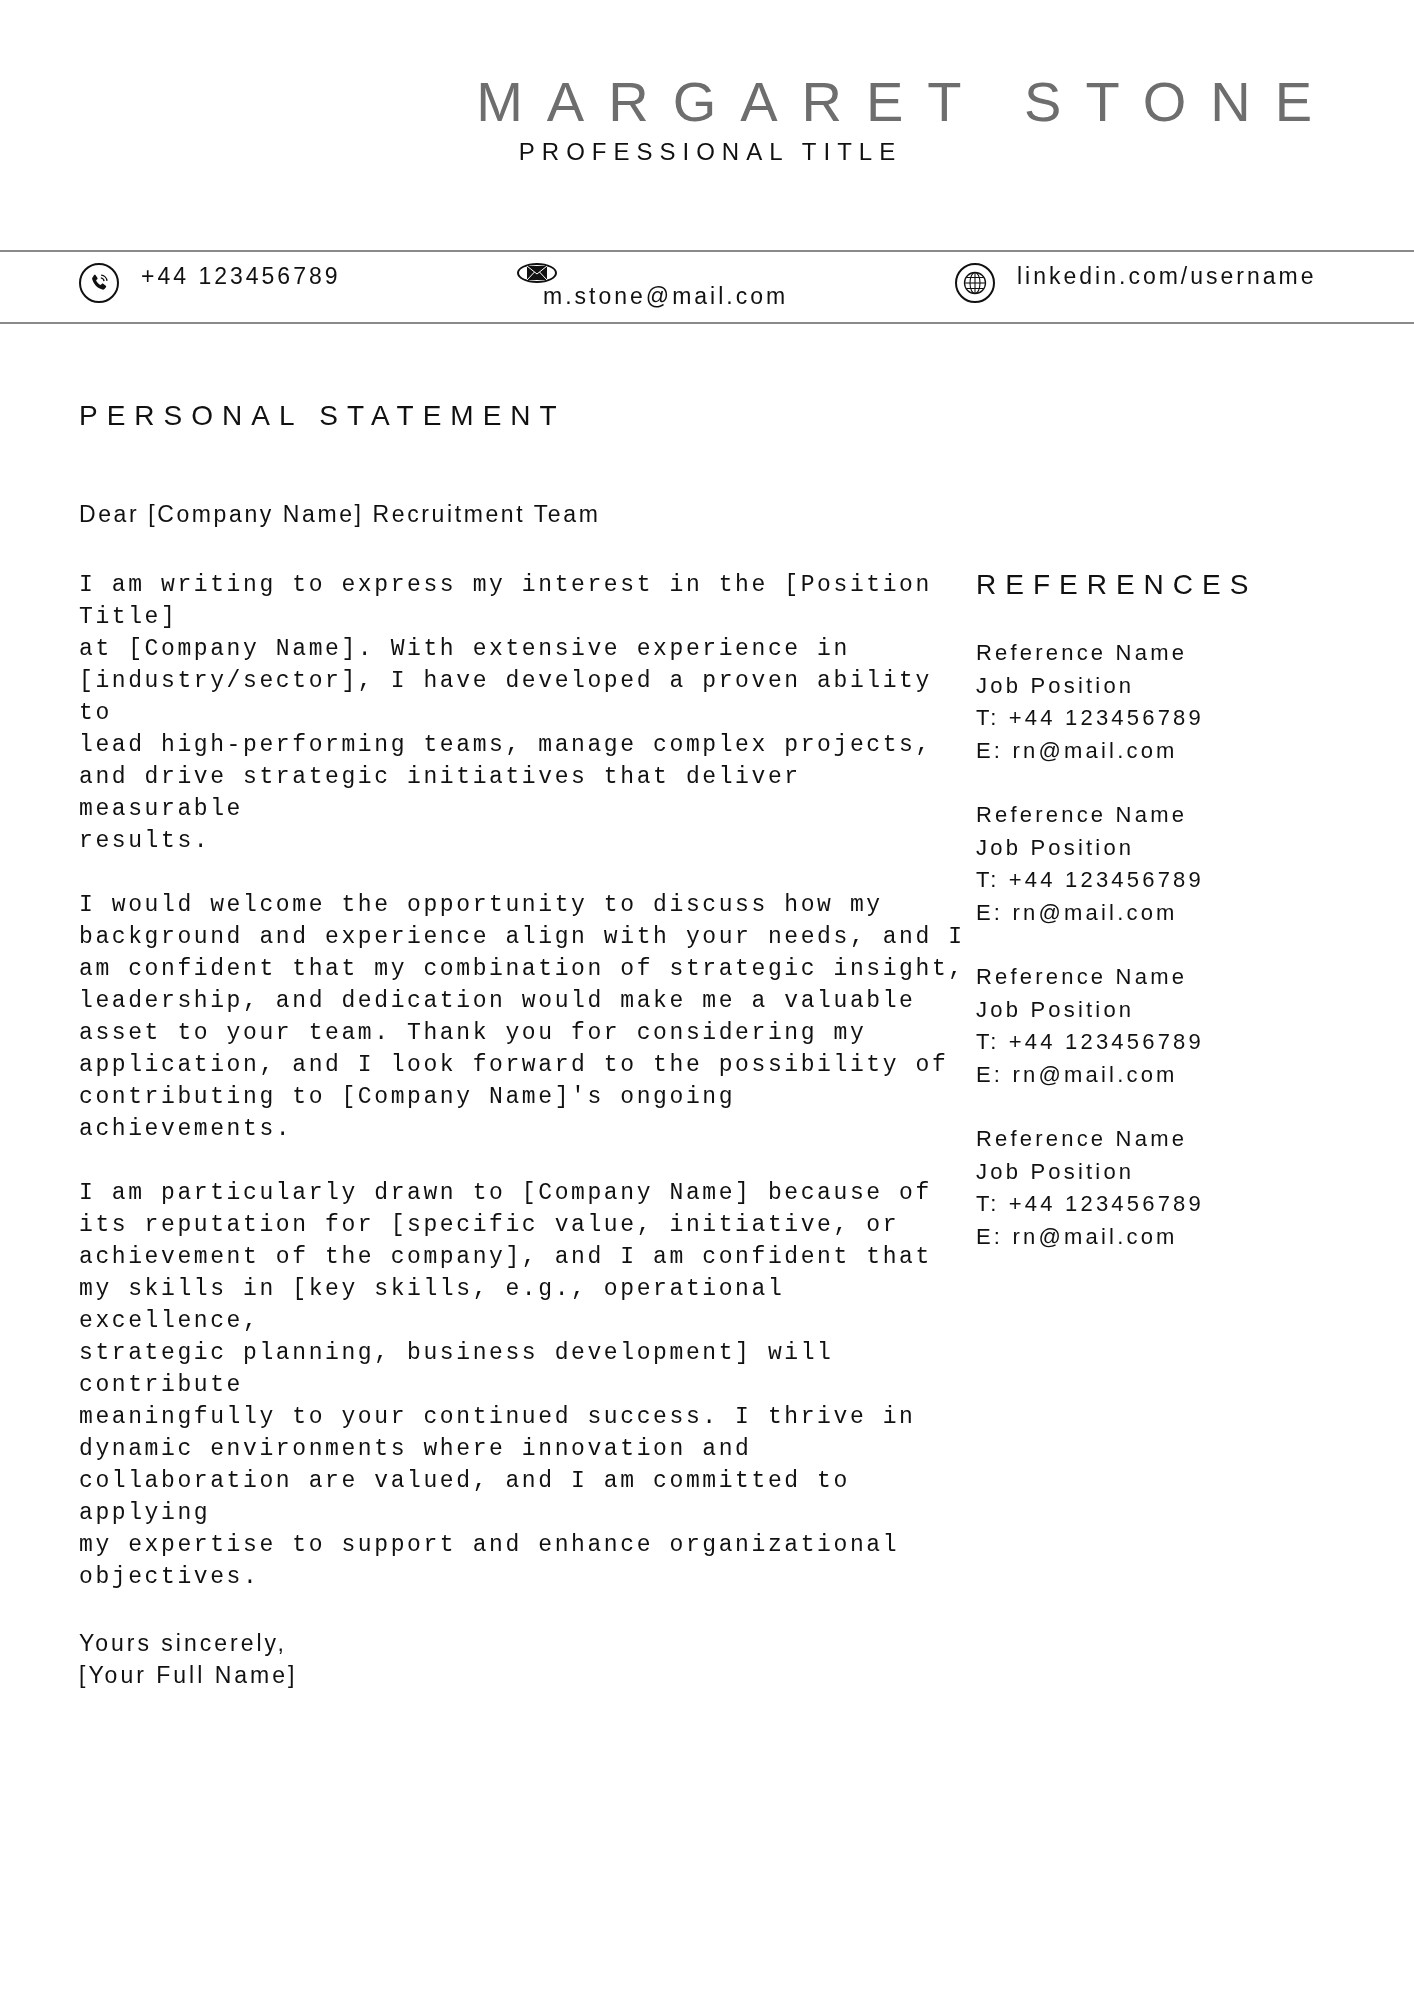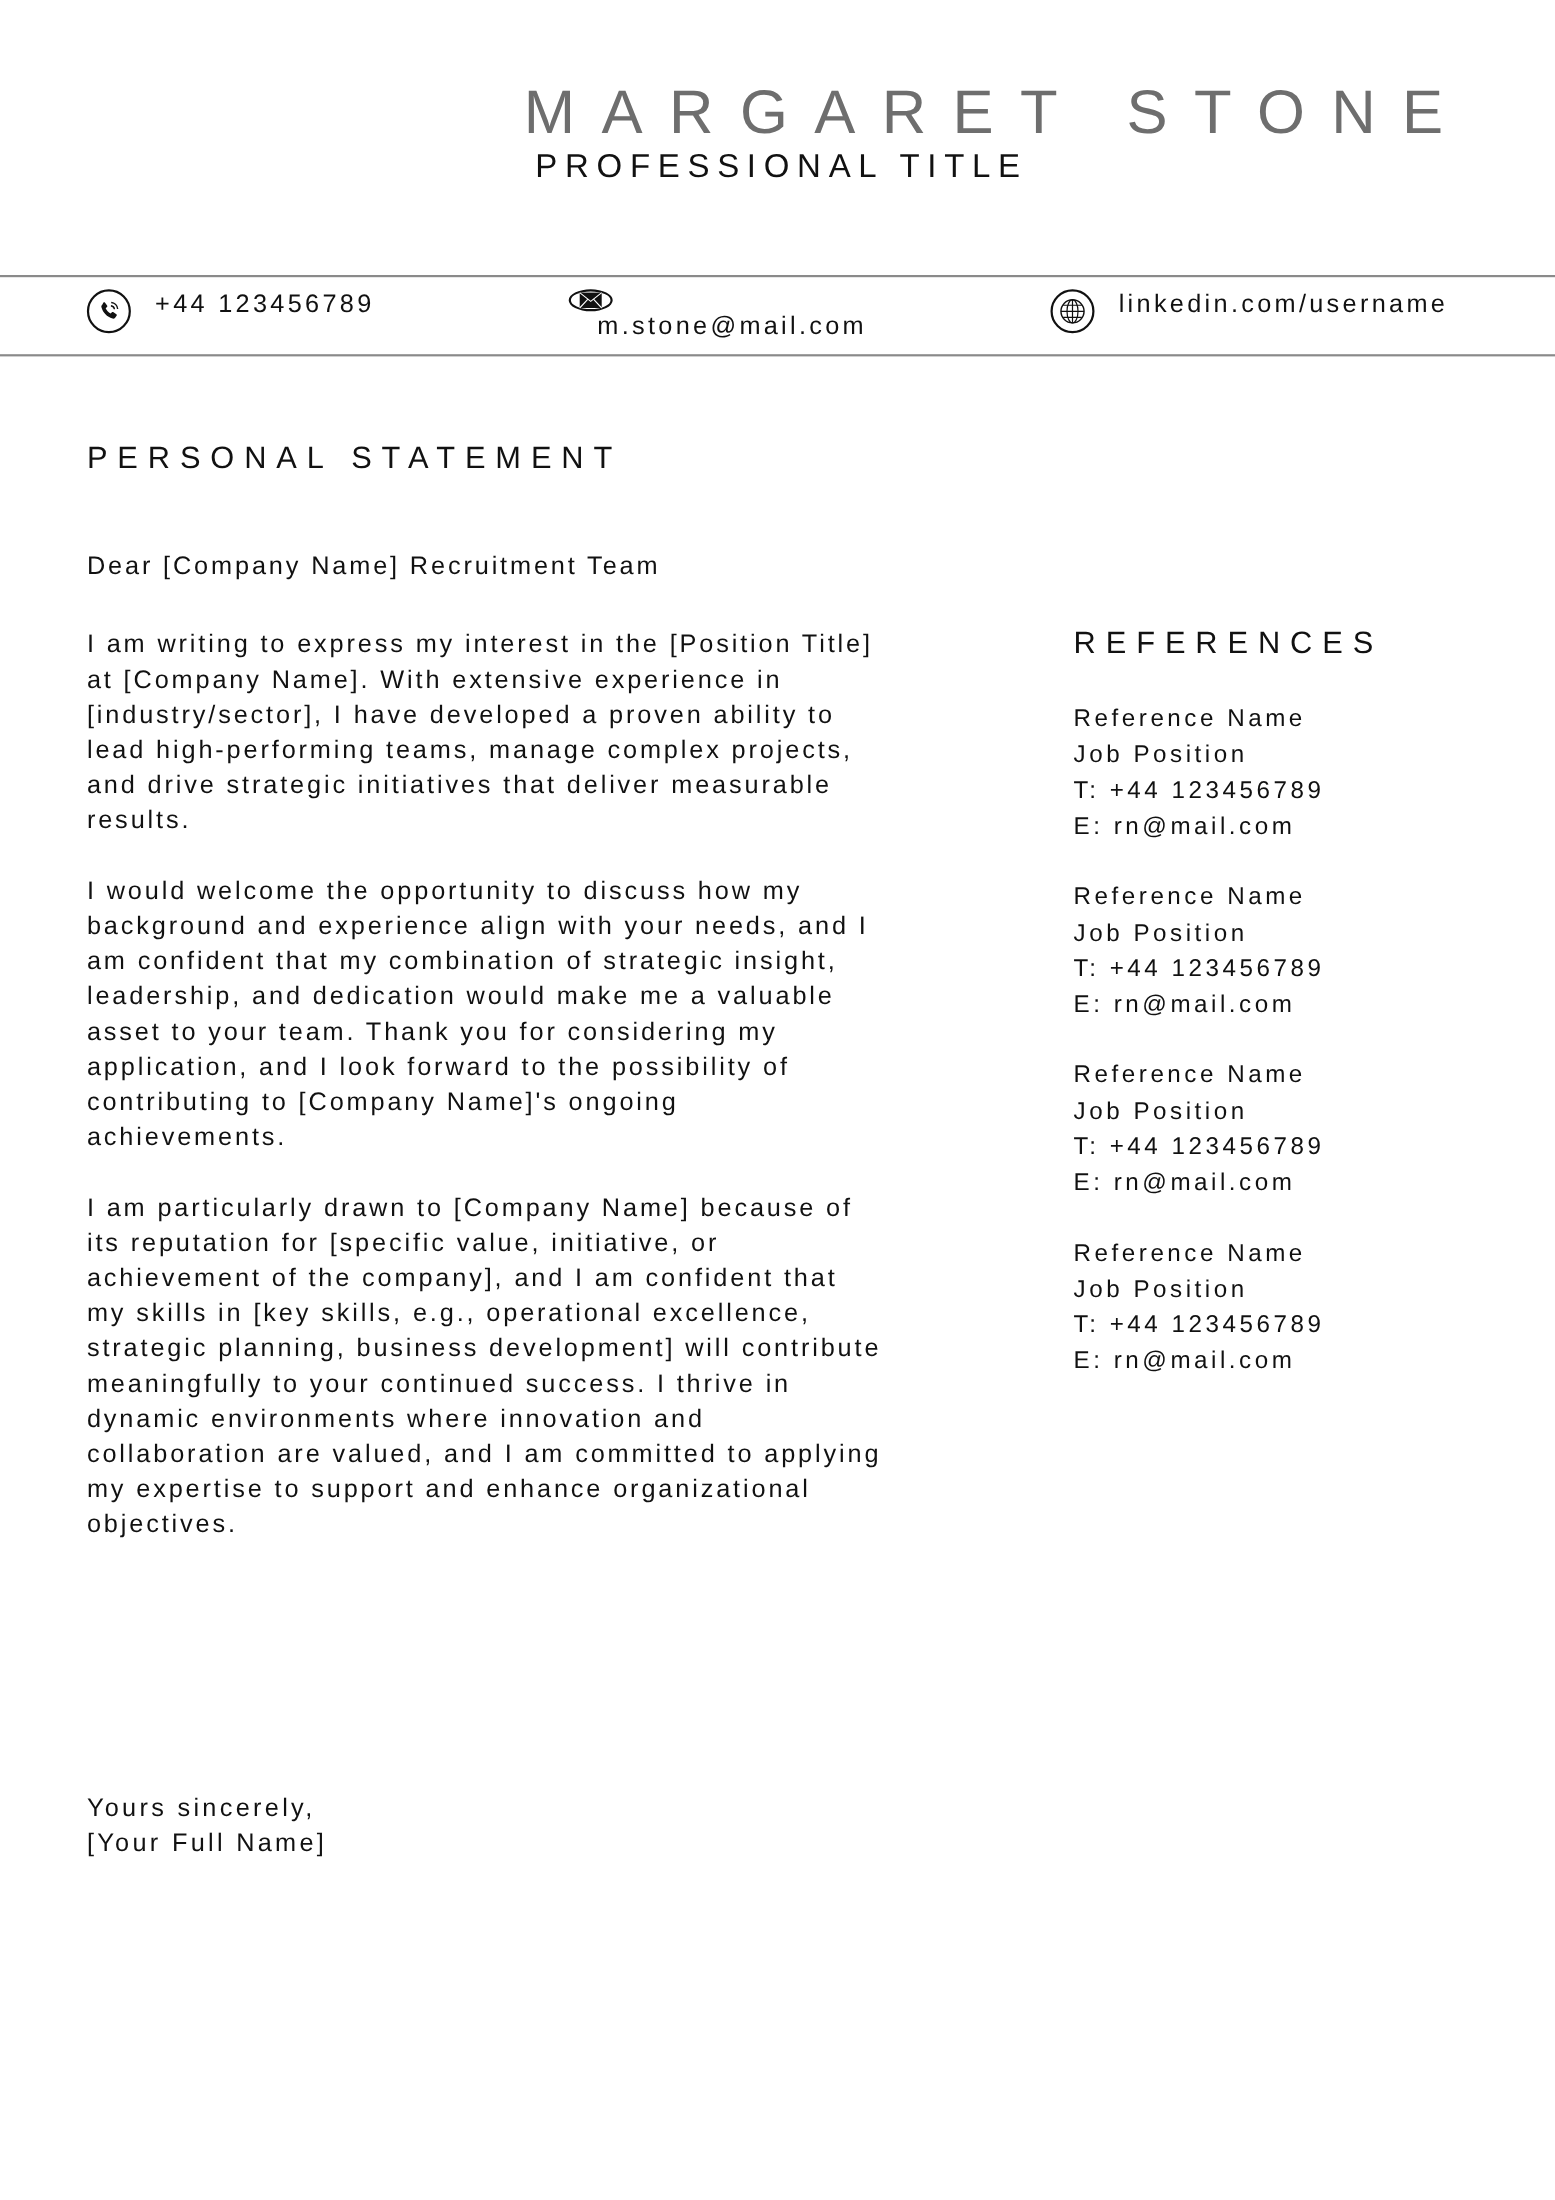--- a/index.html
+++ b/index.html
@@ -1,30 +1,30 @@
 <!DOCTYPE html>
 <html><head>
 <meta charset="utf-8">
 <style>
   html, body { margin: 0; padding: 0; background: #ffffff; }
   body { width: 1414px; height: 2000px; position: relative; overflow: hidden;
          font-family: "Liberation Sans", sans-serif; color: #111111; }
   .abs { position: absolute; }
   .name { left: 0; width: 1336px; top: 70px; text-align: right; font-size: 56px;
           letter-spacing: 24px; color: #6e6e6e; line-height: 64px; text-indent: 24px; }
-  .title { left: 0; width: 1414px; top: 139px; text-align: center; font-size: 30px;
+  .title { left: 0; width: 1414px; top: 139px; text-align: center; font-size: 24px;
            letter-spacing: 7px; line-height: 26px; color: #111; text-indent: 7px; }
   .rule { left: 0; width: 1414px; height: 2px; background: #8a8a8a; }
   .contact { top: 263px; height: 44px; display: flex; }
   .icon-circle { width: 40px; height: 40px; border: 2px solid #111; border-radius: 50%;
                  box-sizing: border-box; display: flex; align-items: center; justify-content: center; }
   .contact-text { margin-left: 22px; font-size: 23px; letter-spacing: 3px; color: #111; }
   .section-h { font-size: 28px; letter-spacing: 9px; color: #111; line-height: 26px; }
   .body-text { font-size: 23px; letter-spacing: 2.6px; line-height: 32px; color: #111; }
-  .para { margin: 0 0 32px 0; white-space: pre-line; }
+  .para { margin: 0 0 32px 0; white-space: pre-line; font-family: Liberation Mono, monospace; }
   .ref { margin-bottom: 32px; }
   .ref div { font-size: 22px; letter-spacing: 3.2px; line-height: 32.5px; }
   .closing div { font-size: 23px; letter-spacing: 3px; line-height: 32px; }
 </style>
 </head>
 <body>
 
 <div class="abs name">MARGARET STONE</div>
 <div class="abs title">PROFESSIONAL TITLE</div>
 

